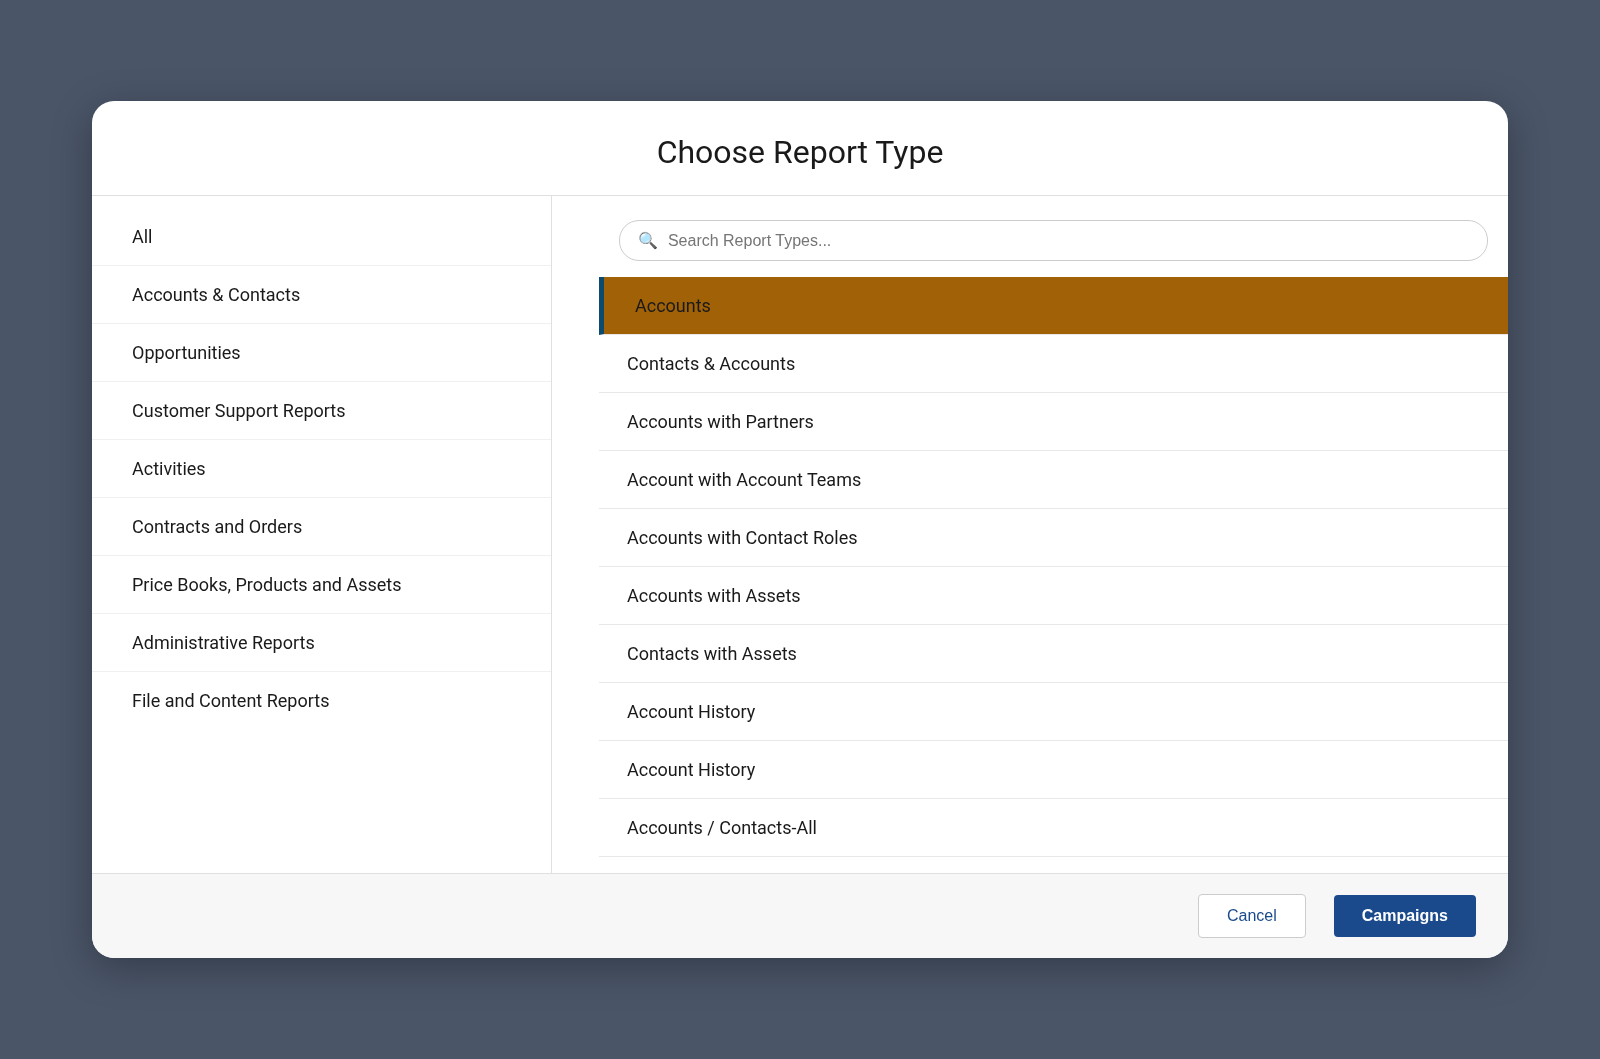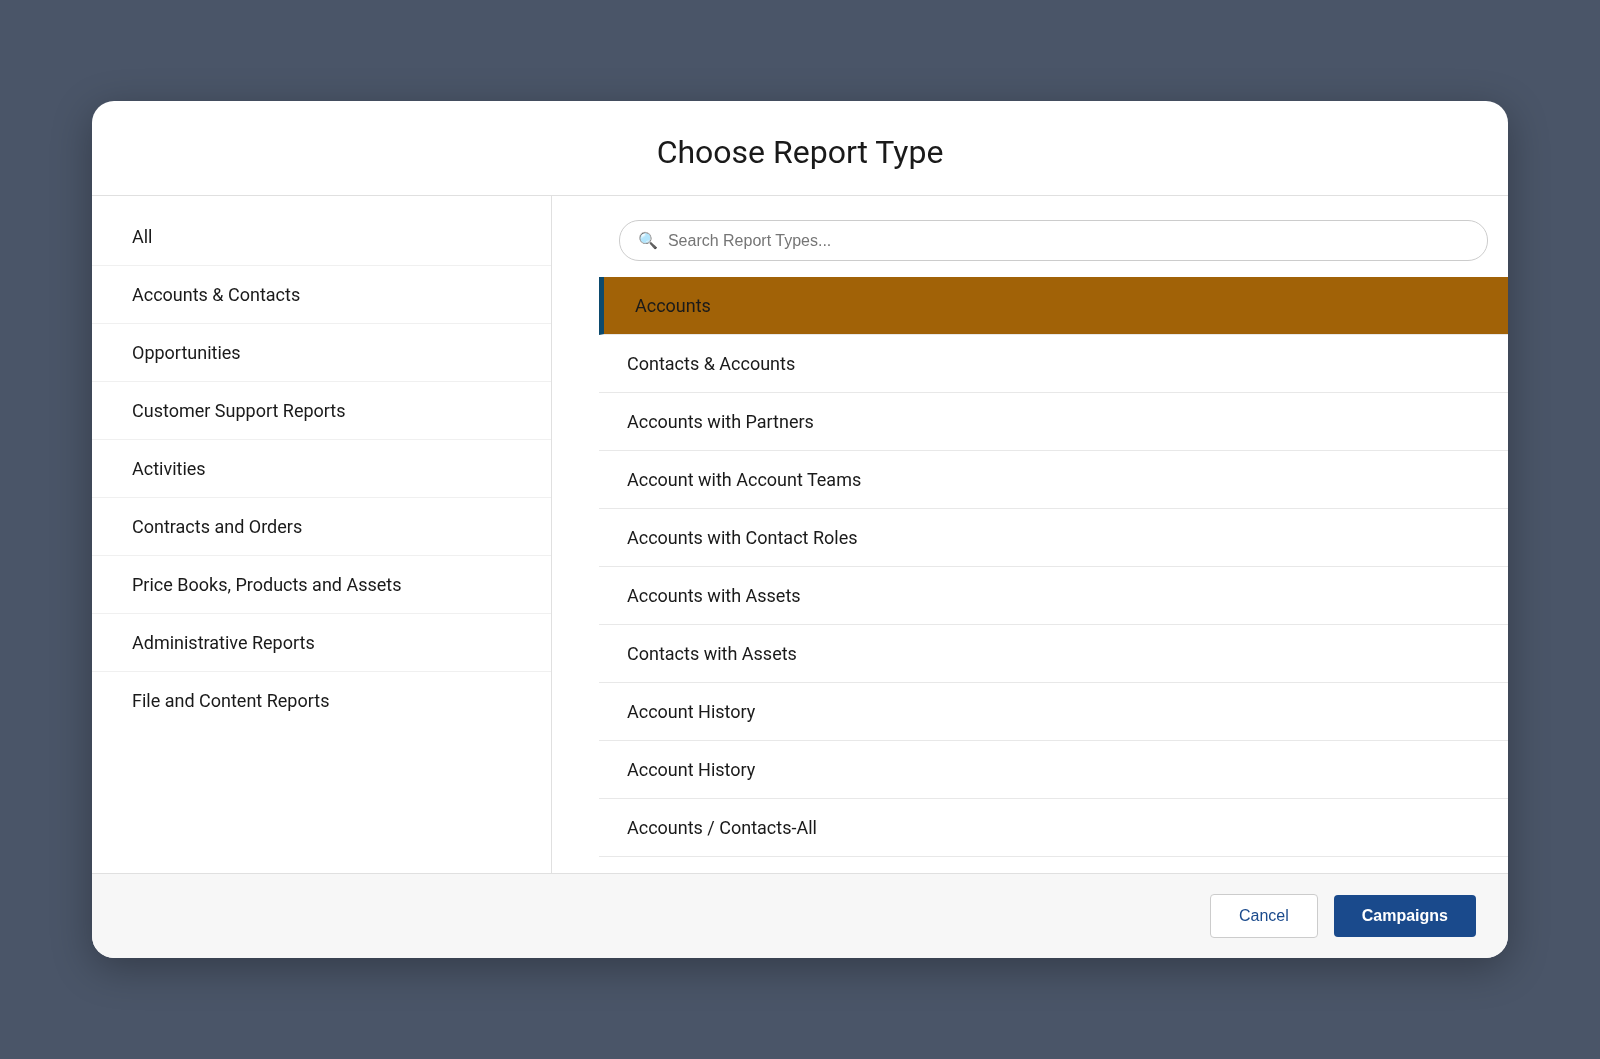--- a/index.html
+++ b/index.html
@@ -115,21 +115,21 @@
       background: #a16207;
       border-left: 5px solid #0c4a6e;
       padding-left: 31px;
     }
 
     .modal-footer {
       display: flex;
       justify-content: flex-end;
       align-items: center;
       padding: 20px 32px;
-      gap: 16px;
+      gap: 28px;
       background: #f7f7f7;
     }
 
     .btn-cancel {
       padding: 12px 28px;
       font-size: 16px;
       color: #1a4a8c;
       background: #fff;
       border: 1px solid #ccc;
       border-radius: 4px;

